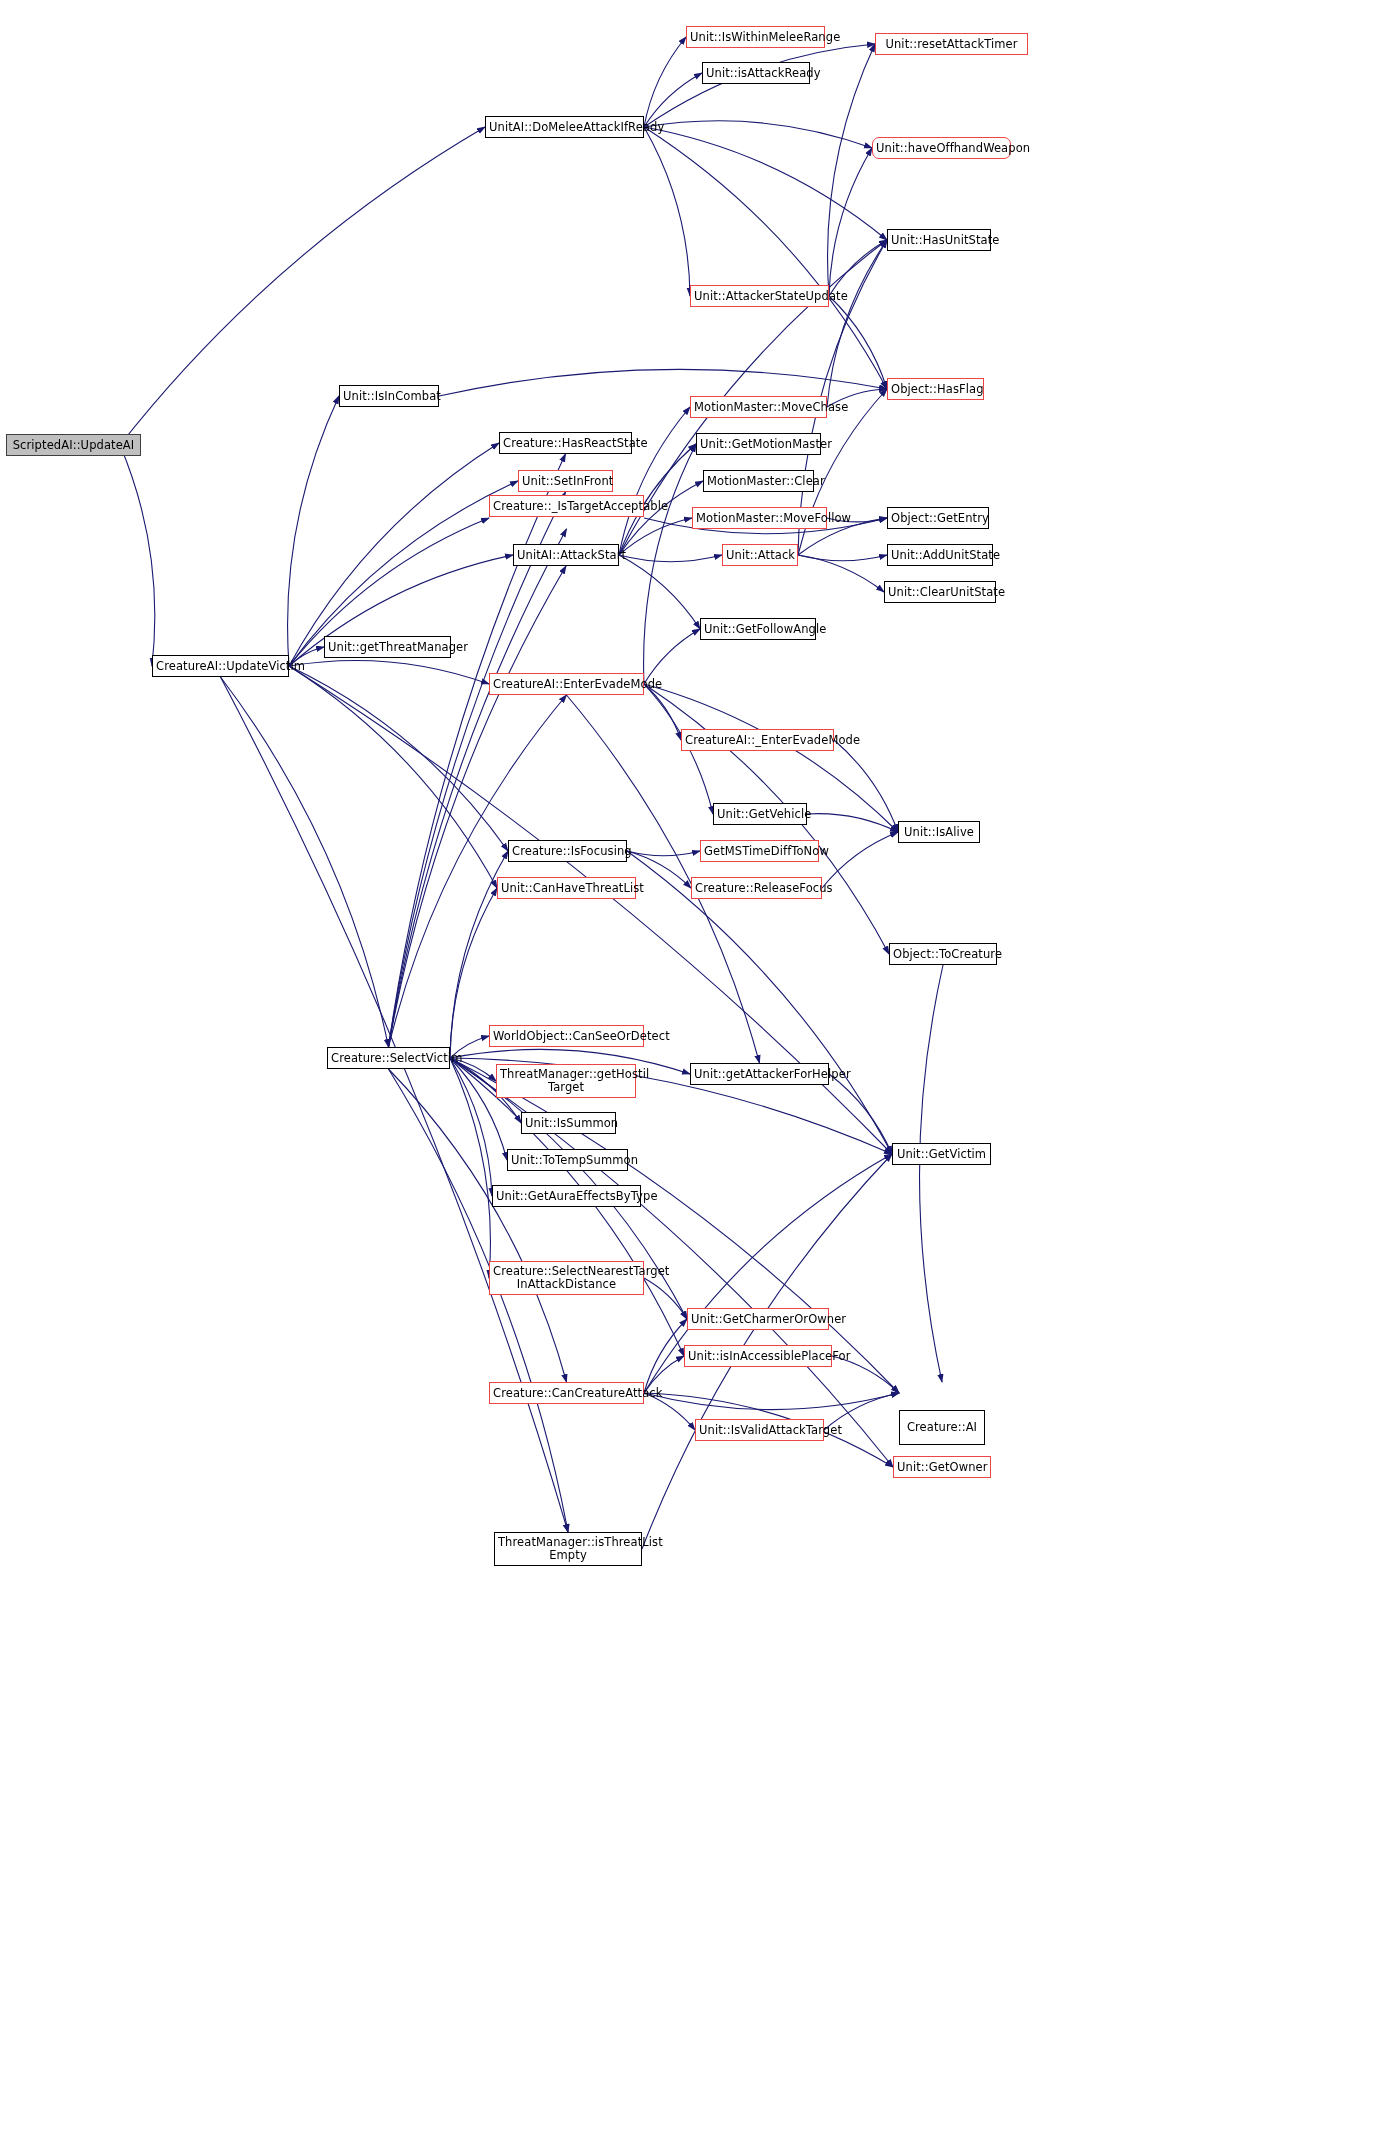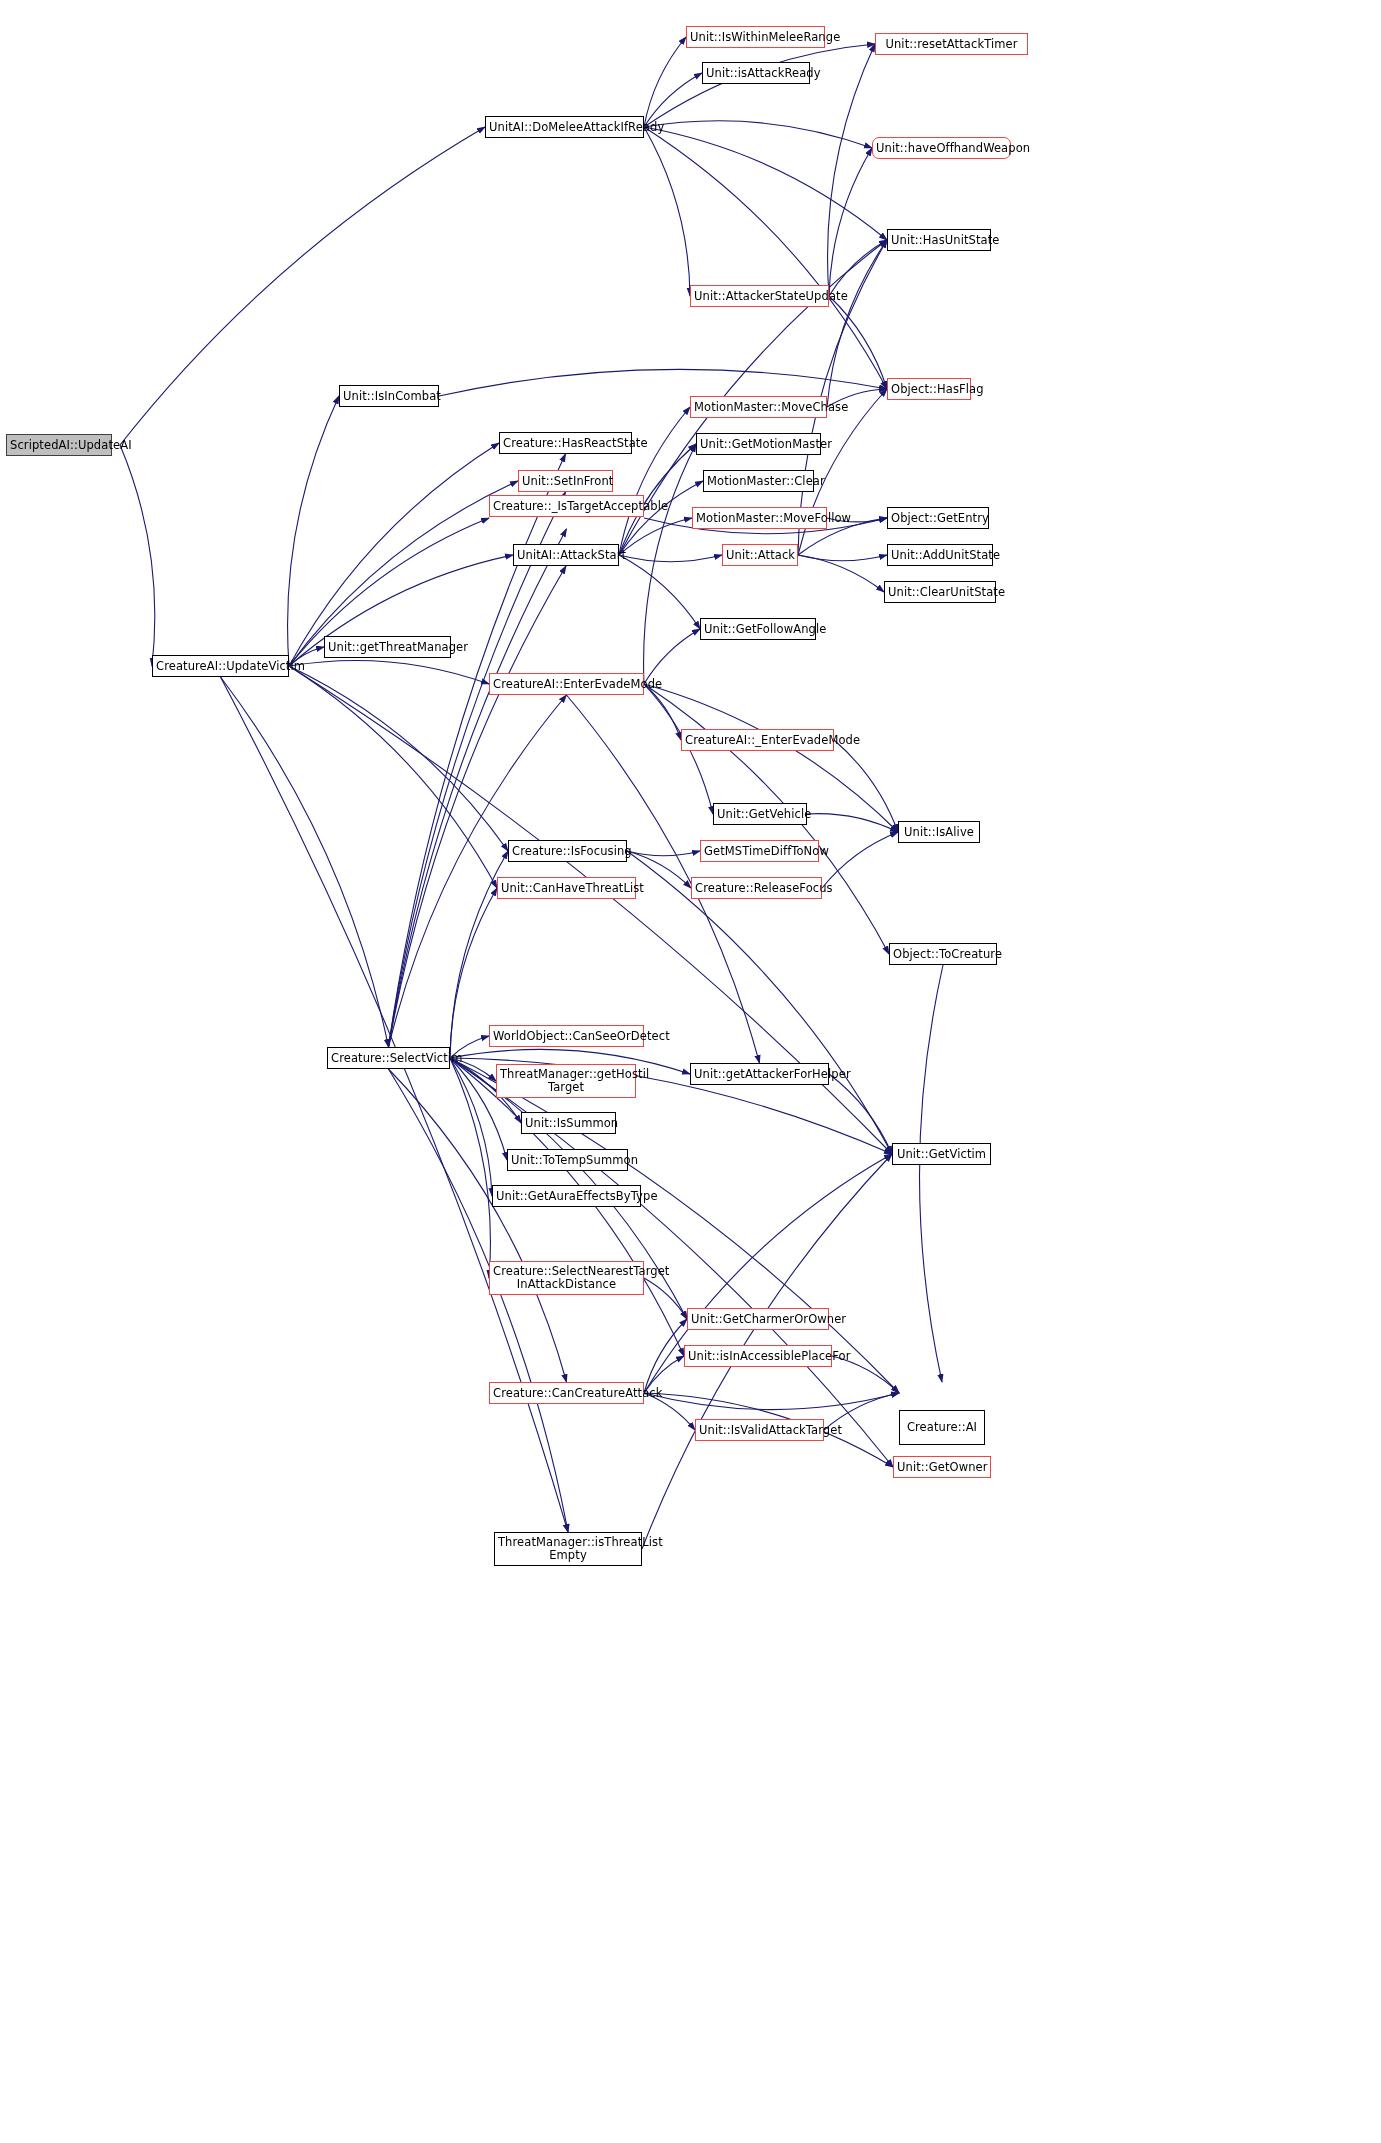--- a/index.html
+++ b/index.html
@@ -121,29 +121,29 @@
         <path d="M829,1074 Q870.9,1105.81 892,1154" marker-end="url(#ah)"></path>
         <path d="M642,1549 Q728.1309109154826,1326.8993107060016 892,1154" marker-end="url(#ah)"></path>
         <path d="M834,740 Q877.96,777.68 898,832" marker-end="url(#ah)"></path>
         <path d="M807,814 Q854.84,811.17 898,832" marker-end="url(#ah)"></path>
         <path d="M822,888 Q852.72,850.12 898,832" marker-end="url(#ah)"></path>
         <path d="M943,965 Q896.5001322677156,1173.3896885665893 942,1382" marker-end="url(#ah)"></path>
         <path d="M832,1356 Q870.31,1365.79 899,1393" marker-end="url(#ah)"></path>
       </g>
   </svg>
   <div id="node-layer">
-      <div class="node root" style="left: 6px; top: 434px; width: 106px; height: 22px; align-items: center;"><span>ScriptedAI::UpdateAI</span></div>
+      <div class="node root" style="left: 6px; top: 434px; width: 135px; height: 22px; align-items: center;"><span>ScriptedAI::UpdateAI</span></div>
       <div class="node" style="left: 485px; top: 116px; width: 159px; height: 22px;"><span>UnitAI::DoMeleeAttackIfReady</span></div>
       <div class="node red" style="left: 686px; top: 26px; width: 139px; height: 22px;"><span>Unit::IsWithinMeleeRange</span></div>
       <div class="node" style="left: 702px; top: 62px; width: 108px; height: 22px;"><span>Unit::isAttackReady</span></div>
       <div class="node red" style="left: 875px; top: 33px; width: 153px; height: 22px;"><span>Unit::resetAttackTimer</span></div>
       <div class="node red" style="left: 872px; top: 137px; width: 139px; height: 22px; border-radius: 7px;"><span>Unit::haveOffhandWeapon</span></div>
       <div class="node" style="left: 887px; top: 229px; width: 104px; height: 22px;"><span>Unit::HasUnitState</span></div>
       <div class="node red" style="left: 690px; top: 285px; width: 139px; height: 22px;"><span>Unit::AttackerStateUpdate</span></div>
-      <div class="node red" style="left: 887px; top: 378px; width: 84px; height: 22px;"><span>Object::HasFlag</span></div>
+      <div class="node red" style="left: 887px; top: 378px; width: 97px; height: 22px;"><span>Object::HasFlag</span></div>
       <div class="node" style="left: 339px; top: 385px; width: 100px; height: 22px;"><span>Unit::IsInCombat</span></div>
       <div class="node red" style="left: 690px; top: 396px; width: 137px; height: 22px;"><span>MotionMaster::MoveChase</span></div>
       <div class="node" style="left: 499px; top: 432px; width: 133px; height: 22px;"><span>Creature::HasReactState</span></div>
       <div class="node" style="left: 696px; top: 433px; width: 125px; height: 22px;"><span>Unit::GetMotionMaster</span></div>
       <div class="node red" style="left: 518px; top: 470px; width: 95px; height: 22px;"><span>Unit::SetInFront</span></div>
       <div class="node" style="left: 703px; top: 470px; width: 111px; height: 22px;"><span>MotionMaster::Clear</span></div>
       <div class="node red" style="left: 489px; top: 495px; width: 155px; height: 22px;"><span>Creature::_IsTargetAcceptable</span></div>
       <div class="node red" style="left: 692px; top: 507px; width: 135px; height: 22px;"><span>MotionMaster::MoveFollow</span></div>
       <div class="node" style="left: 887px; top: 507px; width: 102px; height: 22px;"><span>Object::GetEntry</span></div>
       <div class="node" style="left: 513px; top: 544px; width: 106px; height: 22px;"><span>UnitAI::AttackStart</span></div>

